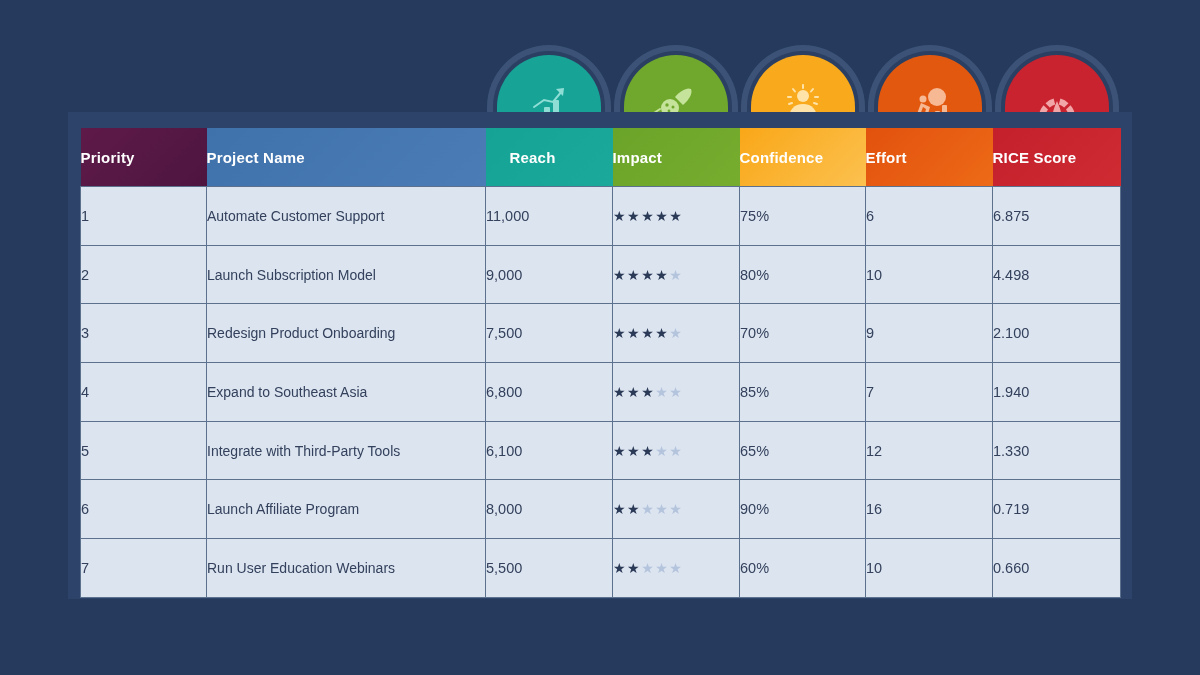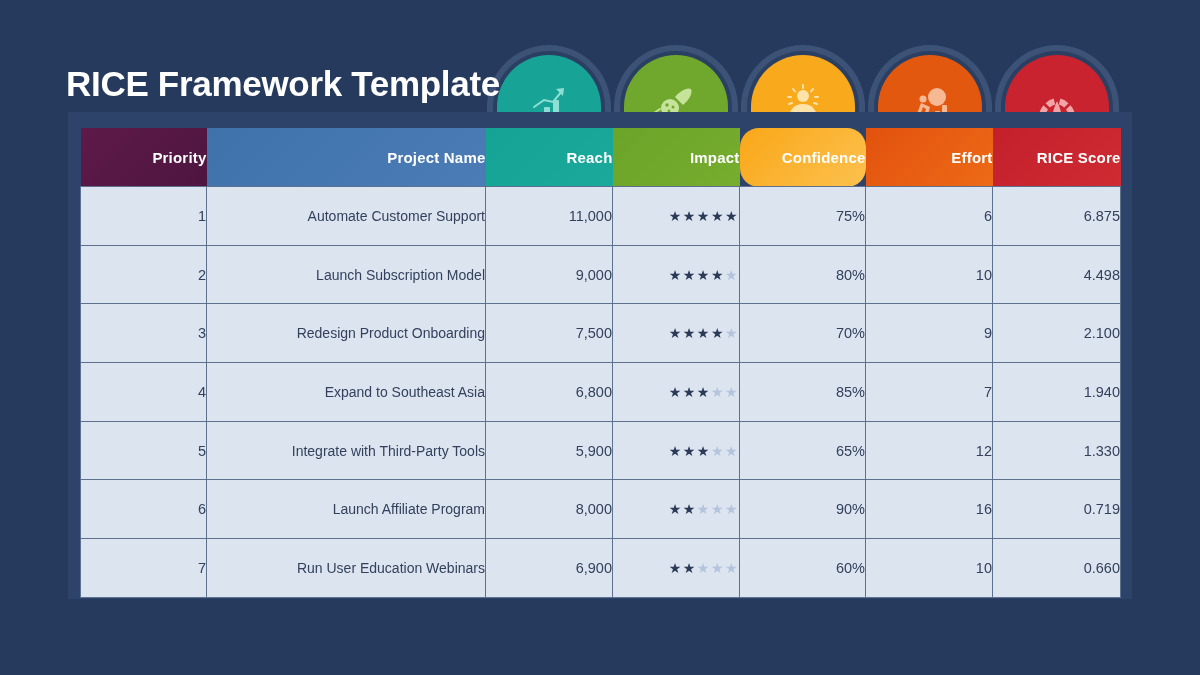--- a/index.html
+++ b/index.html
@@ -55,57 +55,56 @@
     z-index:3;
   }
 
   
   .tablewrap{position:absolute;left:80px;top:128px;z-index:4;}
   table{border-collapse:collapse;table-layout:fixed;}
   th,td{
     border:1px solid #5c7architecture;
     border:1px solid #5c718d;
     padding:0;margin:0;
-    text-align:right;vertical-align:middle;
+    text-align:left;vertical-align:middle;
     font-size:14px;
   }
   thead th{
     height:58px;
     color:#ffffff;font-weight:bold;font-size:15px;
     border:none;
     letter-spacing:.2px;
   }
   tbody td{
     height:57.7px;
     background:#dce4f0;
     color:#33415c;
     font-size:14.5px;
     font-weight:normal;
   }
   tbody td.proj{font-size:14px;}
 
   
   .h-priority{background:linear-gradient(135deg,#5e1a49,#4e1540);}
   .h-project{background:linear-gradient(135deg,#3f71ab,#4b7cb6);}
-  .h-reach{background:linear-gradient(135deg,#14a394,#1aa99a);}
+  .h-reach{background:linear-gradient(135deg,#14a394,#1aa99a);padding-left:24px;}
   .h-impact{background:linear-gradient(135deg,#6aa428,#77ad2f);}
-  .h-confidence{background:linear-gradient(135deg,#f9a718,#fcc14f);border-radius:19px;}
+  .h-confidence{background:linear-gradient(135deg,#f9a718,#fcc14f);}
   .h-effort{background:linear-gradient(135deg,#e2520e,#ed6a17);}
   .h-score{background:linear-gradient(135deg,#c4202c,#cf2b33);}
 
   .stars{font-size:14px;letter-spacing:1.5px;line-height:1;}
   .stars .on{color:#2a3a57;}
   .stars .off{color:#b3c4dc;}
 </style>
 </head>
 <body>
 
 <div id="stage">
 
-  <div class="title">RICE Framework Template</div>
 
   <div class="arches">
 
     <div class="arch" style="left:497px;background:#17a496;">
       <div class="halo"></div>
       <div class="ring"></div>
       <div class="ico">
         <svg viewBox="0 0 46 44">
             <g fill="#8fded6">
           <rect x="9" y="30" width="6" height="10" rx="1"></rect>
@@ -255,39 +254,39 @@
             <td class="proj">Expand to Southeast Asia</td>
             <td>6,800</td>
             <td><span class="stars"><span class="on">★</span><span class="on">★</span><span class="on">★</span><span class="off">★</span><span class="off">★</span></span></td>
             <td>85%</td>
             <td>7</td>
             <td>1.940</td>
           </tr>
           <tr>
             <td>5</td>
             <td class="proj">Integrate with Third-Party Tools</td>
-            <td>5,900</td>
+            <td>6,100</td>
             <td><span class="stars"><span class="on">★</span><span class="on">★</span><span class="on">★</span><span class="off">★</span><span class="off">★</span></span></td>
             <td>65%</td>
             <td>12</td>
             <td>1.330</td>
           </tr>
           <tr>
             <td>6</td>
             <td class="proj">Launch Affiliate Program</td>
             <td>8,000</td>
             <td><span class="stars"><span class="on">★</span><span class="on">★</span><span class="off">★</span><span class="off">★</span><span class="off">★</span></span></td>
             <td>90%</td>
             <td>16</td>
             <td>0.719</td>
           </tr>
           <tr>
             <td>7</td>
             <td class="proj">Run User Education Webinars</td>
-            <td>6,900</td>
+            <td>5,500</td>
             <td><span class="stars"><span class="on">★</span><span class="on">★</span><span class="off">★</span><span class="off">★</span><span class="off">★</span></span></td>
             <td>60%</td>
             <td>10</td>
             <td>0.660</td>
           </tr>
         </tbody>
     </table>
   </div>
 
 </div>

